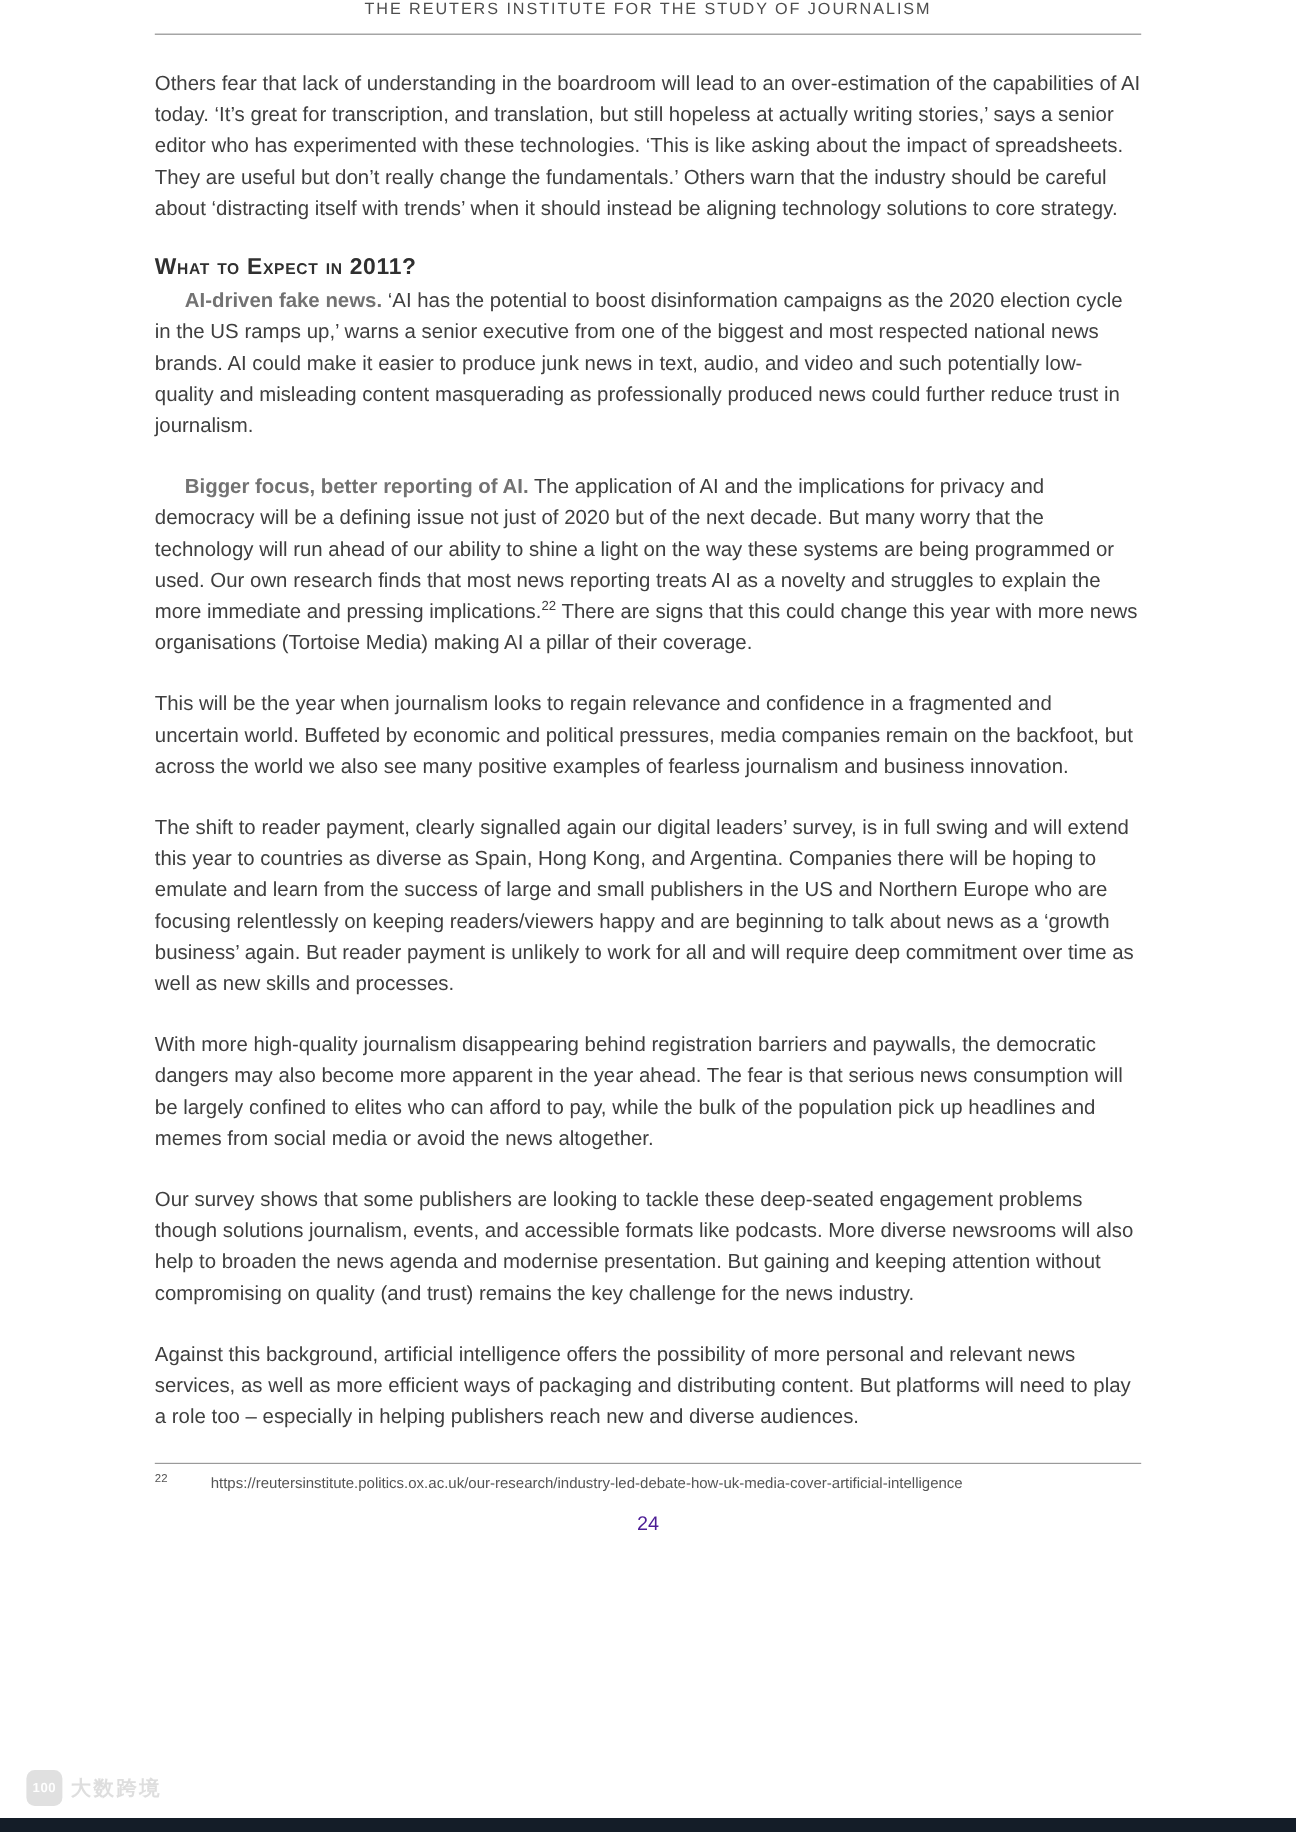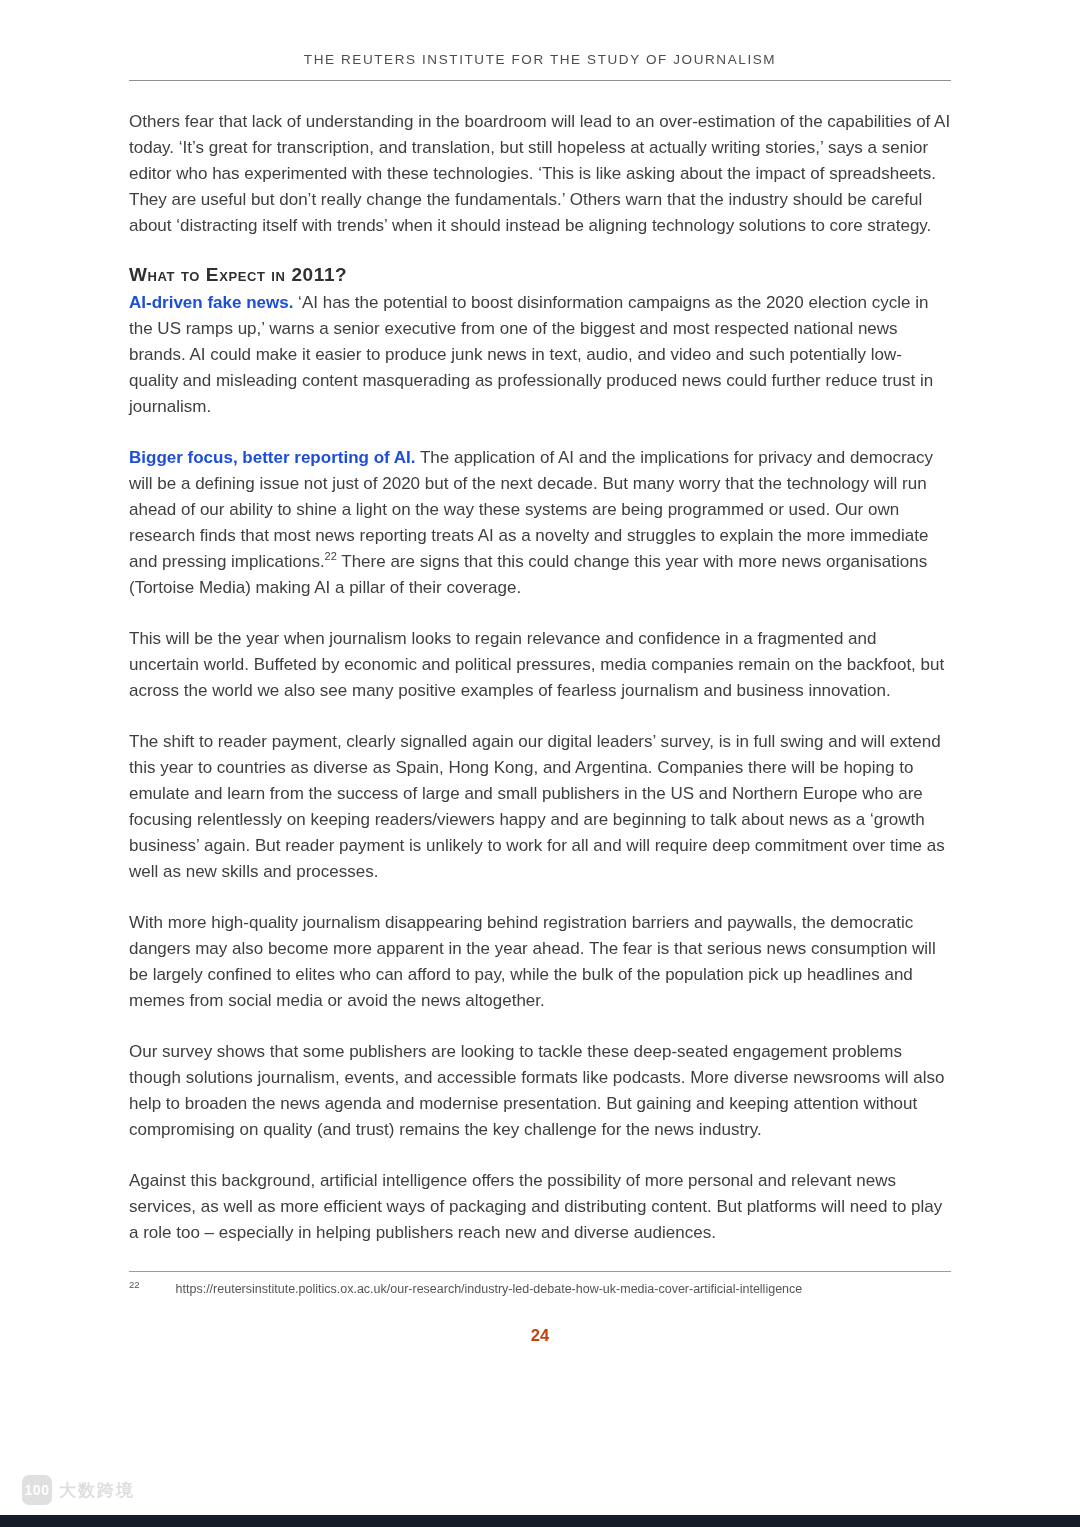--- a/index.html
+++ b/index.html
@@ -12,21 +12,20 @@
   .page {
     position: relative;
     width: 1080px;
     height: 1527px;
     background: #ffffff;
     overflow: hidden;
   }
   .content {
     width: 822px;
     margin: 0 auto;
-    padding-top: 52px;
   }
   .running-head {
     text-align: center;
     font-size: 13.5px;
     letter-spacing: 1.6px;
     color: #4d4d4d;
     font-weight: 400;
   }
   .head-rule {
     border: none;
@@ -43,21 +42,22 @@
   .smallcaps-heading {
     font-variant: small-caps;
     font-size: 19px;
     font-weight: 600;
     letter-spacing: 0.6px;
     color: #303030;
     margin-bottom: 4px;
   }
   .para-lead {
     font-weight: 700;
-    color: #1d4ed8;
+    color: #737373;
+    margin-left: 25px;
   }
   .section-heading {
     font-size: 27px;
     font-weight: 600;
     color: #2e2e2e;
     margin-top: 32px;
     margin-bottom: 16px;
   }
   sup.footref {
     font-size: 11px;
@@ -72,44 +72,43 @@
     color: #555555;
   }
   .footnote sup {
     font-size: 9.5px;
     margin-right: 8px;
   }
   .footnote-url { color: #555555; text-decoration: none; margin-left: 28px; }
   .page-number {
     text-align: center;
     font-size: 16.5px;
-    color: #c2410c;
-    margin-top: 30px;
-    font-weight: bold;
+    color: #4c1d95;
+    margin-top: 18px;
   }
   .watermark {
     position: absolute;
     left: 22px;
     bottom: 22px;
     display: flex;
     align-items: center;
     gap: 7px;
     opacity: 0.55;
   }
   .wm-icon {
     position: relative;
     width: 30px;
     height: 30px;
     border-radius: 7px;
     background: #c7c7c7;
     display: inline-flex;
     align-items: center;
     justify-content: center;
     color: #ffffff;
-    font-size: 14px;
+    font-size: 11px;
     font-weight: 700;
     letter-spacing: 0.5px;
   }
   .wm-text {
     font-size: 17px;
     color: #c4c4c4;
     font-weight: 600;
     letter-spacing: 2px;
   }
   .bottom-bar {

